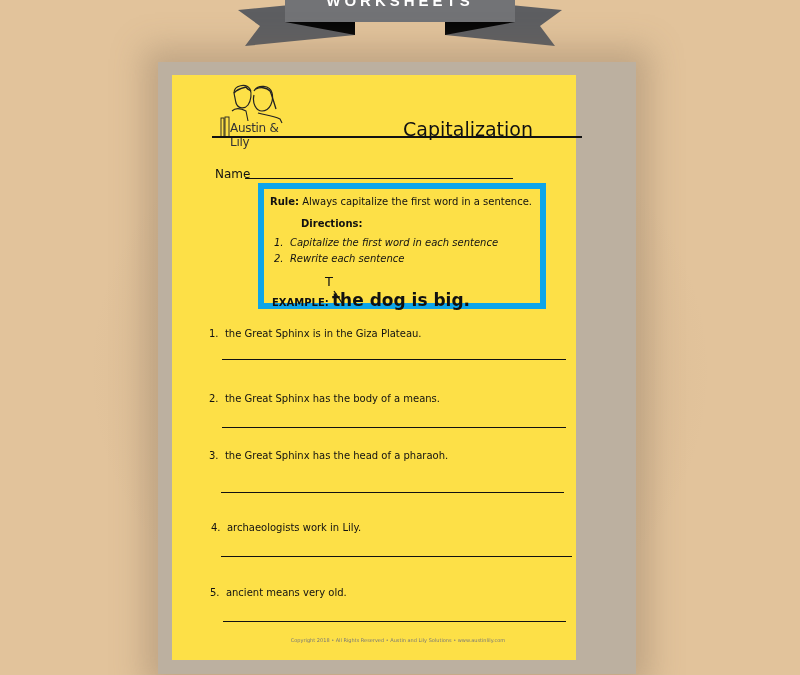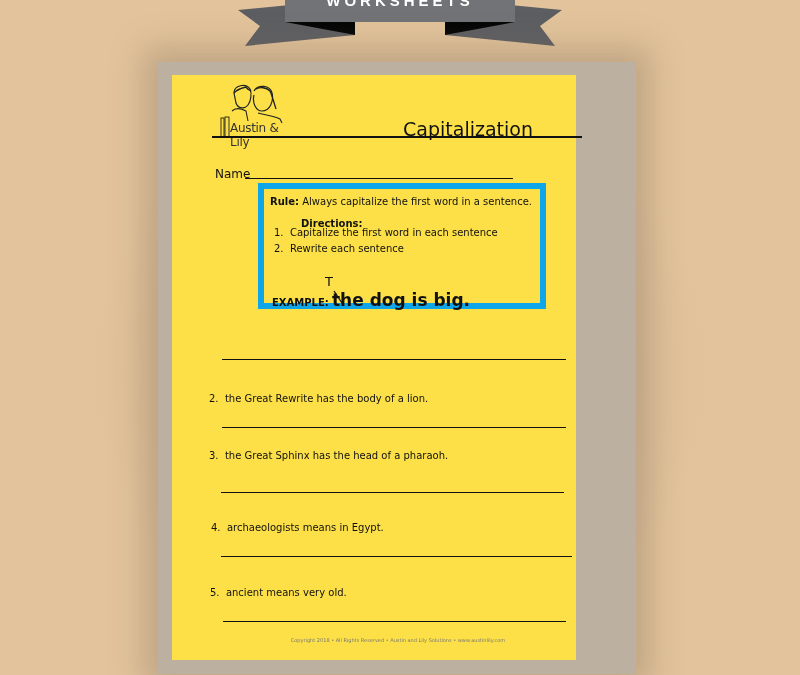--- a/index.html
+++ b/index.html
@@ -47,21 +47,21 @@
       position: absolute; left: 73px; top: 103px; width: 268px; height: 1px; background: #111;
     }
     .rule-box {
       position: absolute; left: 86px; top: 108px; width: 288px; height: 126px;
       border: 6px solid #0ea5e9; box-sizing: border-box;
       font-size: 10px; color: #111;
     }
     .rule-box .rule-line { position: absolute; left: 6px; top: 7px; }
     .rule-box b { font-weight: bold; }
     .rule-box .dir-head { position: absolute; left: 6px; top: 29px; font-weight: bold; margin-left: 31px; }
-    .rule-box .dir-list { position: absolute; left: 10px; top: 36px; line-height: 16px; }
+    .rule-box .dir-list { position: absolute; left: 10px; top: 46px; line-height: 16px; font-style: italic; }
     .rule-box .ex-t { position: absolute; left: 61px; top: 85px; font-size: 13px; }
     .rule-box .ex-row { position: absolute; left: 8px; top: 101px; }
     .rule-box .ex-label { font-size: 10px; font-weight: bold; text-align: right; }
     .rule-box .ex-sentence { font-size: 17px; position: relative; font-weight: bold; }
     .strike {
       position: absolute; left: 1px; top: 0px; width: 10px; height: 14px;
     }
     .q {
       position: absolute; font-size: 10px; color: #111;
     }
@@ -137,37 +137,41 @@
       <span class="ex-label">EXAMPLE:</span>
       <span class="ex-sentence">
         <span>the dog is big.</span>
         <svg class="strike" viewBox="0 0 10 14">
           <line x1="1" y1="1" x2="9" y2="13" stroke="#111" stroke-width="1.3"></line>
         </svg>
       </span>
     </div>
   </div>
 
+  <div class="q" style="left:37px;top:253px;">
+    <span>1.</span>&nbsp;
+    <span>the Great Sphinx is in the Giza Plateau.</span>
+  </div>
   <div class="ans-line" style="left:50px;top:284px;width:344px;"></div>
 
   <div class="q" style="left:37px;top:318px;">
     <span>2.</span>&nbsp;
-    <span>the Great Rewrite has the body of a lion.</span>
+    <span>the Great Sphinx has the body of a means.</span>
   </div>
   <div class="ans-line" style="left:50px;top:352px;width:344px;"></div>
 
   <div class="q" style="left:37px;top:375px;">
     <span>3.</span>&nbsp;
     <span>the Great Sphinx has the head of a pharaoh.</span>
   </div>
   <div class="ans-line" style="left:49px;top:417px;width:343px;"></div>
 
   <div class="q" style="left:39px;top:447px;">
     <span>4.</span>&nbsp;
-    <span>archaeologists means in Egypt.</span>
+    <span>archaeologists work in Lily.</span>
   </div>
   <div class="ans-line" style="left:49px;top:481px;width:351px;"></div>
 
   <div class="q" style="left:38px;top:512px;">
     <span>5.</span>&nbsp;
     <span>ancient means very old.</span>
   </div>
   <div class="ans-line" style="left:51px;top:546px;width:343px;"></div>
 
   <div class="footer">Copyright 2018 • All Rights Reserved • Austin and Lily Solutions • www.austinlily.com</div>

